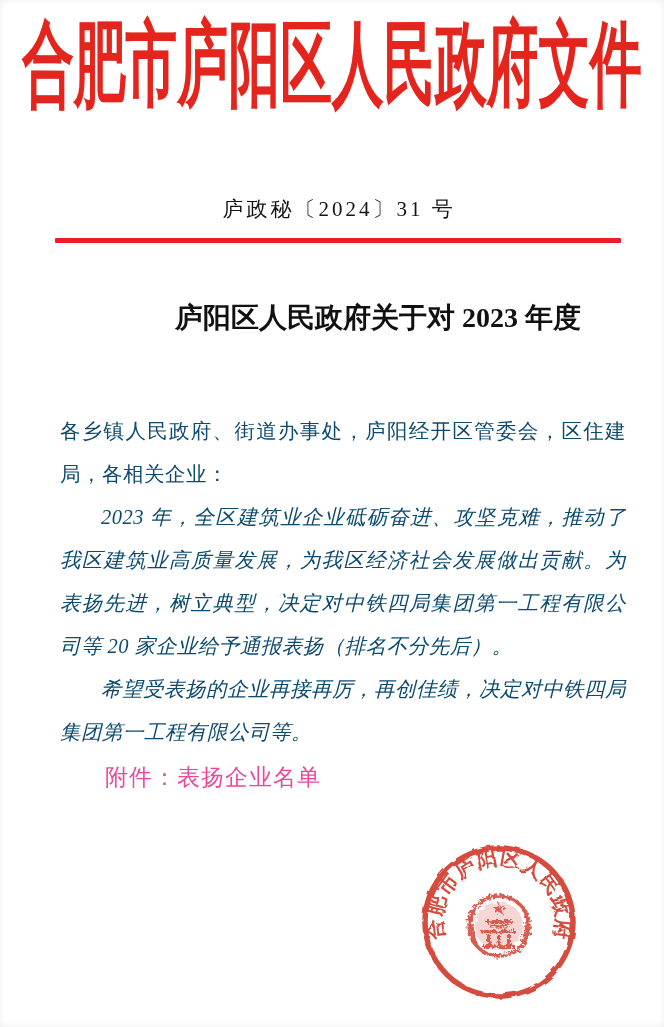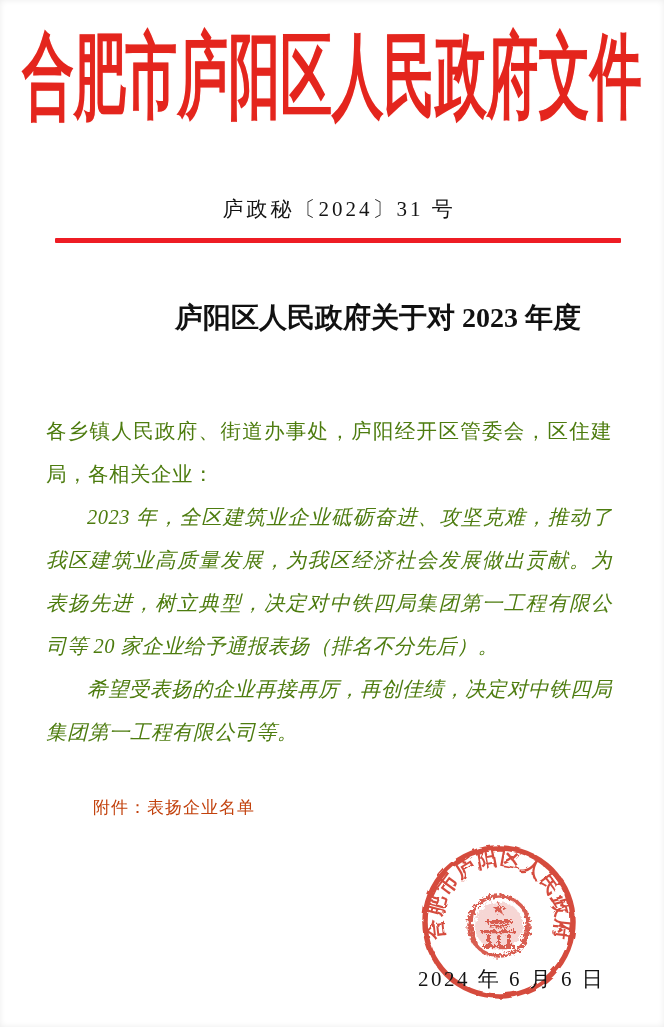--- a/index.html
+++ b/index.html
@@ -9,21 +9,21 @@
     margin:0 auto;
     background:#ffffff;
     overflow:hidden;
     font-family:"Liberation Serif","DejaVu Serif",serif;
     color:#1c1c1c;
     box-shadow:inset 0 0 6px rgba(0,0,0,0.08);
   }
   
   .red-header{
     position:absolute;top:18px;left:0;width:664px;height:116px;
-    display:flex;align-items:center;justify-content:center;
+    display:flex;justify-content:center;
   }
   .red-header .txt{
     display:inline-block;
     white-space:nowrap;
     font-size:93px;
     line-height:1;
     font-weight:bold;
     color:#e4251d;
     transform:scaleX(0.555);
     transform-origin:center;
@@ -50,35 +50,35 @@
     position:absolute;top:298px;left:0;width:664px;
     text-align:center;
     font-weight:bold;
     font-size:28px;
     line-height:40px;
     color:#111;
     margin-left:46px;
   }
   
   .body-text{
-    position:absolute;top:410px;left:46px;width:566px;
+    position:absolute;top:410px;left:60px;width:566px;
     font-size:20.5px;
     line-height:43px;
     letter-spacing:0.5px;
     text-align:justify;
-    color:#4d7c0f;
+    color:#0c4a6e;
   }
   .body-text p{margin:0;}
   .body-text p.indent{text-indent:2em;font-style:italic;}
   .attachment{
-    position:absolute;top:796px;left:59px;width:566px;
-    font-size:17px;
+    position:absolute;top:762px;left:59px;width:566px;
+    font-size:23px;
     letter-spacing:1px;
     text-indent:2em;
-    color:#c2410c;
+    color:#ec4899;
   }
   
   .seal{
     position:absolute;left:419px;top:842px;width:160px;height:160px;
     opacity:0.88;
     mix-blend-mode:multiply;
     pointer-events:none;
   }
   
   .date-line{
@@ -107,21 +107,20 @@
   </div>
 
   <div class="body-text">
     <p>各乡镇人民政府、街道办事处，庐阳经开区管委会，区住建局，各相关企业：</p>
     <p class="indent">2023 年，全区建筑业企业砥砺奋进、攻坚克难，推动了我区建筑业高质量发展，为我区经济社会发展做出贡献。为表扬先进，树立典型，决定对中铁四局集团第一工程有限公司等 20 家企业给予通报表扬（排名不分先后）。</p>
     <p class="indent">希望受表扬的企业再接再厉，再创佳绩，决定对中铁四局集团第一工程有限公司等。</p>
   </div>
 
   <div class="attachment">附件：表扬企业名单</div>
 
-  <div class="date-line">2024 年 6 月 6 日</div>
 
   <svg class="seal" viewBox="0 0 160 160">
     <defs>
       <filter id="stamp" x="-15%" y="-15%" width="130%" height="130%">
         <feTurbulence type="fractalNoise" baseFrequency="0.09" numOctaves="2" seed="11" result="n"></feTurbulence>
         <feDisplacementMap in="SourceGraphic" in2="n" scale="4"></feDisplacementMap>
       </filter>
       <filter id="mottle" x="-15%" y="-15%" width="130%" height="130%">
         <feTurbulence type="fractalNoise" baseFrequency="0.35" numOctaves="3" seed="4" result="t"></feTurbulence>
         <feDisplacementMap in="SourceGraphic" in2="t" scale="7"></feDisplacementMap>

